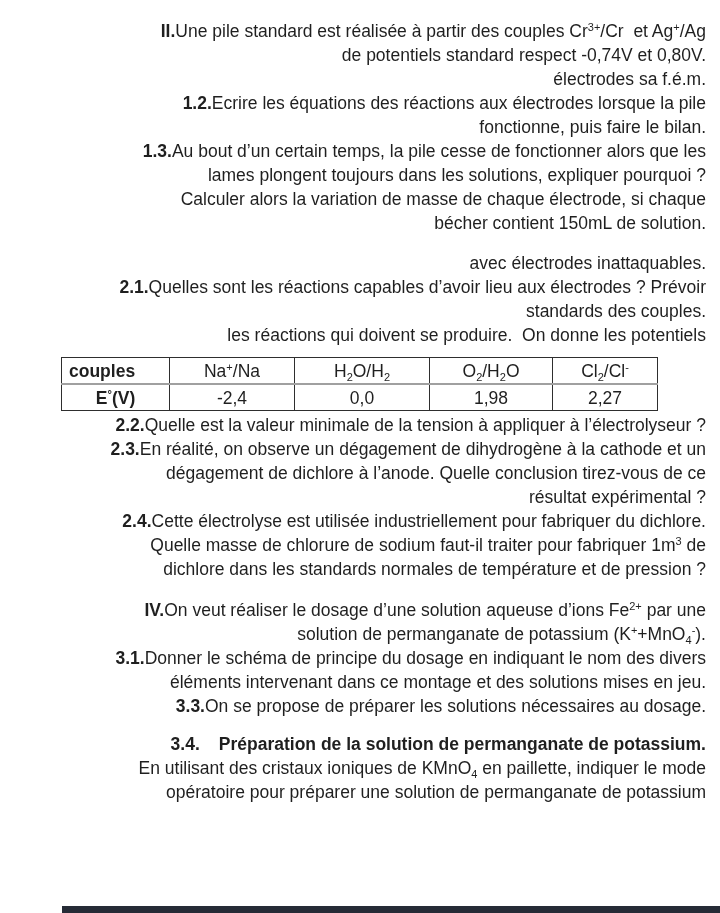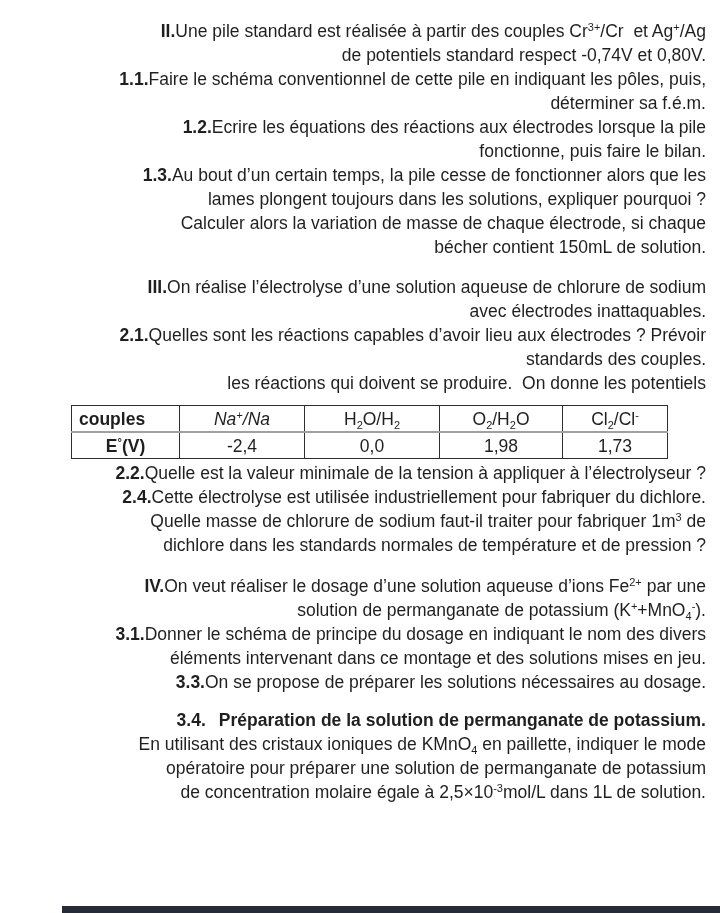--- a/index.html
+++ b/index.html
@@ -9,90 +9,93 @@
     font-family:"Liberation Sans",sans-serif;
     font-size:17.5px;line-height:24px;
   }
   #doc{padding:19px 14px 0 33px;}
   .para{padding-left:35px;}
   .para.tight{padding-left:0;}
   .para.noHang{padding-left:0;}
   .noHang .cont{padding-left:39px;}
   .line,.cont{white-space:nowrap;text-align:right;}
   .lbl{display:inline-block;width:35px;margin-left:-35px;font-weight:bold;}
-  .tight .lbl{display:inline;width:auto;margin-left:0;padding-right:13px;}
+  .tight .lbl{display:inline;width:auto;margin-left:0;padding-right:19px;}
   .boldtxt{font-weight:bold;}
   sup,sub{font-size:11px;line-height:0;}
   sup{vertical-align:6px;}
   sub{vertical-align:-4px;}
   .spacer{width:100%;}
-  table.tbl{border-collapse:collapse;table-layout:fixed;margin-left:38px;width:548px;border-radius:10px;}
+  table.tbl{border-collapse:collapse;table-layout:fixed;margin-left:28px;width:548px;border-radius:10px;}
   .tbl td{
     border:1.6px solid #2e2e2e;height:25px;padding:0 4px;
     text-align:center;vertical-align:middle;overflow:hidden;
   }
   .tbl tr.valrow td{border-top:2.4px solid #a0a0a0;text-align:center;}
   .tbl td.rowhead{font-weight:bold;}
   .tbl td.leftalign{text-align:left;padding-left:7px;}
   #bottom-bar{position:absolute;left:62px;right:0;top:906px;height:7px;}
 </style>
 </head>
 <body style="background: rgb(255, 255, 255); color: rgb(31, 31, 31);">
 
 <div id="doc">
     <div class="para">
       <div class="line"><span class="lbl">II.</span><span>Une pile standard est réalisée à partir des couples Cr<sup>3+</sup>/Cr &nbsp;et Ag<sup>+</sup>/Ag</span></div>
       <div class="cont">de potentiels standard respect -0,74V et 0,80V.</div>
     </div>
     <div class="para">
-      <div class="line"><span class="lbl">1.1.</span><span>Faire le schéma conventionnel de cette pile en indiquant les pôles, puis,</span></div>
-      <div class="cont">déterminer sa f.é.m.</div>
+      <div class="cont">électrodes sa f.é.m.</div>
     </div>
     <div class="para">
       <div class="line"><span class="lbl">1.2.</span><span>Ecrire les équations des réactions aux électrodes lorsque la pile</span></div>
       <div class="cont">fonctionne, puis faire le bilan.</div>
     </div>
     <div class="para">
       <div class="line"><span class="lbl">1.3.</span><span>Au bout d’un certain temps, la pile cesse de fonctionner alors que les</span></div>
       <div class="cont">lames plongent toujours dans les solutions, expliquer pourquoi ?</div>
       <div class="cont">Calculer alors la variation de masse de chaque électrode, si chaque</div>
       <div class="cont">bécher contient 150mL de solution.</div>
     </div>
     <div class="spacer" style="height: 16px;"></div>
     <div class="para">
-      <div class="line"><span class="lbl">III.</span><span>On réalise l’électrolyse d’une solution aqueuse de chlorure de sodium</span></div>
       <div class="cont">avec électrodes inattaquables.</div>
     </div>
     <div class="para">
       <div class="line"><span class="lbl">2.1.</span><span>Quelles sont les réactions capables d’avoir lieu aux électrodes ? Prévoir</span></div>
       <div class="cont">standards des couples.</div>
       <div class="cont">les réactions qui doivent se produire. &nbsp;On donne les potentiels</div>
     </div>
     <div class="spacer" style="height: 10px;"></div>
     <table class="tbl">
       <tbody>
         <tr class="hdrrow">
           <td class="rowhead leftalign" style="width: 96px;">couples</td>
-          <td style="width: 116px; font-style: italic;">Na<sup>+</sup>/Na</td>
+          <td style="width: 116px;">Na<sup>+</sup>/Na</td>
           <td style="width: 126px;">H<sub>2</sub>O/H<sub>2</sub></td>
           <td style="width: 114px;">O<sub>2</sub>/H<sub>2</sub>O</td>
           <td style="width: 96px;">Cl<sub>2</sub>/Cl<sup>-</sup></td>
         </tr>
         <tr class="valrow">
           <td class="rowhead">E<sup>°</sup>(V)</td>
           <td>-2,4</td>
           <td>0,0</td>
           <td>1,98</td>
-          <td>1,73</td>
+          <td>2,27</td>
         </tr>
       </tbody>
     </table>
     <div class="spacer" style="height: 2px;"></div>
     <div class="para">
       <div class="line"><span class="lbl">2.2.</span><span>Quelle est la valeur minimale de la tension à appliquer à l’électrolyseur ?</span></div>
+    </div>
+    <div class="para">
+      <div class="line"><span class="lbl">2.3.</span><span>En réalité, on observe un dégagement de dihydrogène à la cathode et un</span></div>
+      <div class="cont">dégagement de dichlore à l’anode. Quelle conclusion tirez-vous de ce</div>
+      <div class="cont">résultat expérimental ?</div>
     </div>
     <div class="para">
       <div class="line"><span class="lbl">2.4.</span><span>Cette électrolyse est utilisée industriellement pour fabriquer du dichlore.</span></div>
       <div class="cont">Quelle masse de chlorure de sodium faut-il traiter pour fabriquer 1m<sup>3</sup> de</div>
       <div class="cont">dichlore dans les standards normales de température et de pression ?</div>
     </div>
     <div class="spacer" style="height: 17px;"></div>
     <div class="para">
       <div class="line"><span class="lbl">IV.</span><span>On veut réaliser le dosage d’une solution aqueuse d’ions Fe<sup>2+</sup> par une</span></div>
       <div class="cont">solution de permanganate de potassium (K<sup>+</sup>+MnO<sub>4</sub><sup>-</sup>).</div>
@@ -104,16 +107,15 @@
     <div class="para">
       <div class="line"><span class="lbl">3.3.</span><span>On se propose de préparer les solutions nécessaires au dosage.</span></div>
     </div>
     <div class="spacer" style="height: 14px;"></div>
     <div class="para tight">
       <div class="line"><span class="lbl">3.4.</span><span class="boldtxt">Préparation de la solution de permanganate de potassium.</span></div>
     </div>
     <div class="para noHang">
       <div class="line"><span>En utilisant des cristaux ioniques de KMnO<sub>4</sub> en paillette, indiquer le mode</span></div>
       <div class="cont">opératoire pour préparer une solution de permanganate de potassium</div>
-      <div class="cont">de concentration molaire égale à 2,5×10<sup>-3</sup>mol/L dans 1L de solution.</div>
     </div>
   </div>
 <div id="bottom-bar" style="background: rgb(38, 43, 54);"></div>
 
 </body></html>

